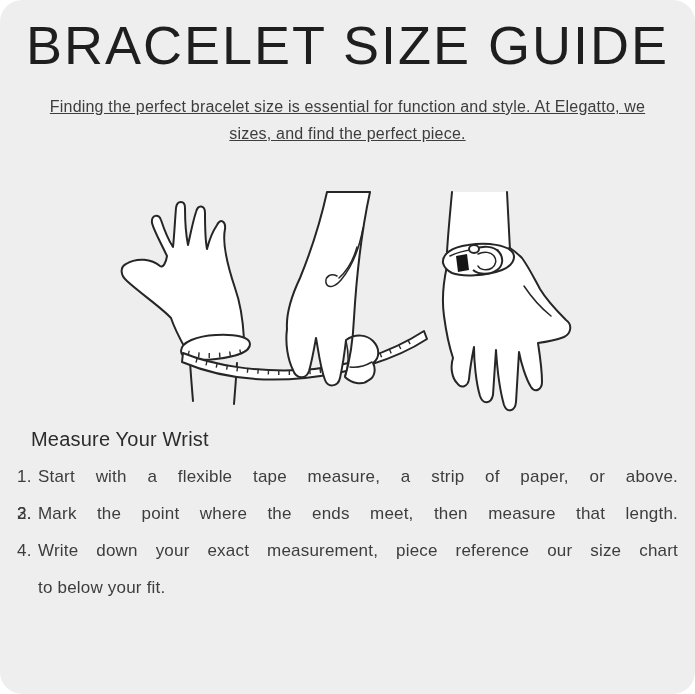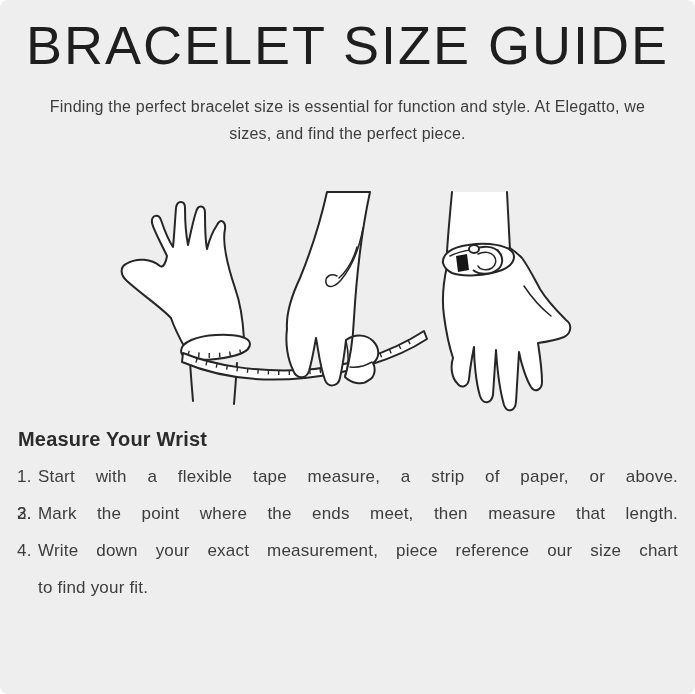--- a/index.html
+++ b/index.html
@@ -6,51 +6,52 @@
   body{
     width:695px;height:694px;
     background:#ffffff;
     font-family:"Liberation Sans", sans-serif;
     position:relative;
     overflow:hidden;
   }
   .surface{
     position:absolute;inset:0;
     background:#eeeeee;
-    border-radius:8px;
+    border-radius:22px;
     overflow:hidden;
   }
   .title{
     position:absolute;top:14px;left:0;right:0;
     text-align:center;
     font-size:54px;
     font-weight:400;
     letter-spacing:2px;
     color:#1e1e1e;
     white-space:nowrap;
   }
   .intro{
     position:absolute;top:93px;left:0;right:0;
     text-align:center;
     color:#3d3d3d;
+    text-decoration:underline;
   }
   .intro-line{
     font-size:16px;
     line-height:27px;
     letter-spacing:.2px;
     white-space:nowrap;
   }
   .illustration{
     position:absolute;top:190px;left:0;
     width:695px;height:232px;
   }
   .guide-heading{
-    position:absolute;top:428px;left:18px;
+    position:absolute;top:428px;left:31px;
     font-size:20px;
-    font-weight:700;
+    font-weight:400;
     letter-spacing:.2px;
     color:#2b2b2b;
   }
   .steps{
     position:absolute;top:458px;left:17px;right:17px;
     color:#3d3d3d;
     font-size:17px;
     letter-spacing:.2px;
   }
   .step{
@@ -201,17 +202,17 @@
     <div class="step">
       <span class="step-num">2.</span>
     </div>
     <div class="step">
       <span class="step-num">3.</span>
       <div class="step-line jl">Mark the point where the ends meet, then measure that length.</div>
     </div>
     <div class="step">
       <span class="step-num">4.</span>
       <div class="step-line jl">Write down your exact measurement, piece reference our size chart</div>
-      <div class="step-line">to find your fit.</div>
+      <div class="step-line">to below your fit.</div>
     </div>
   </div>
 
 </div>
 
 </body></html>

